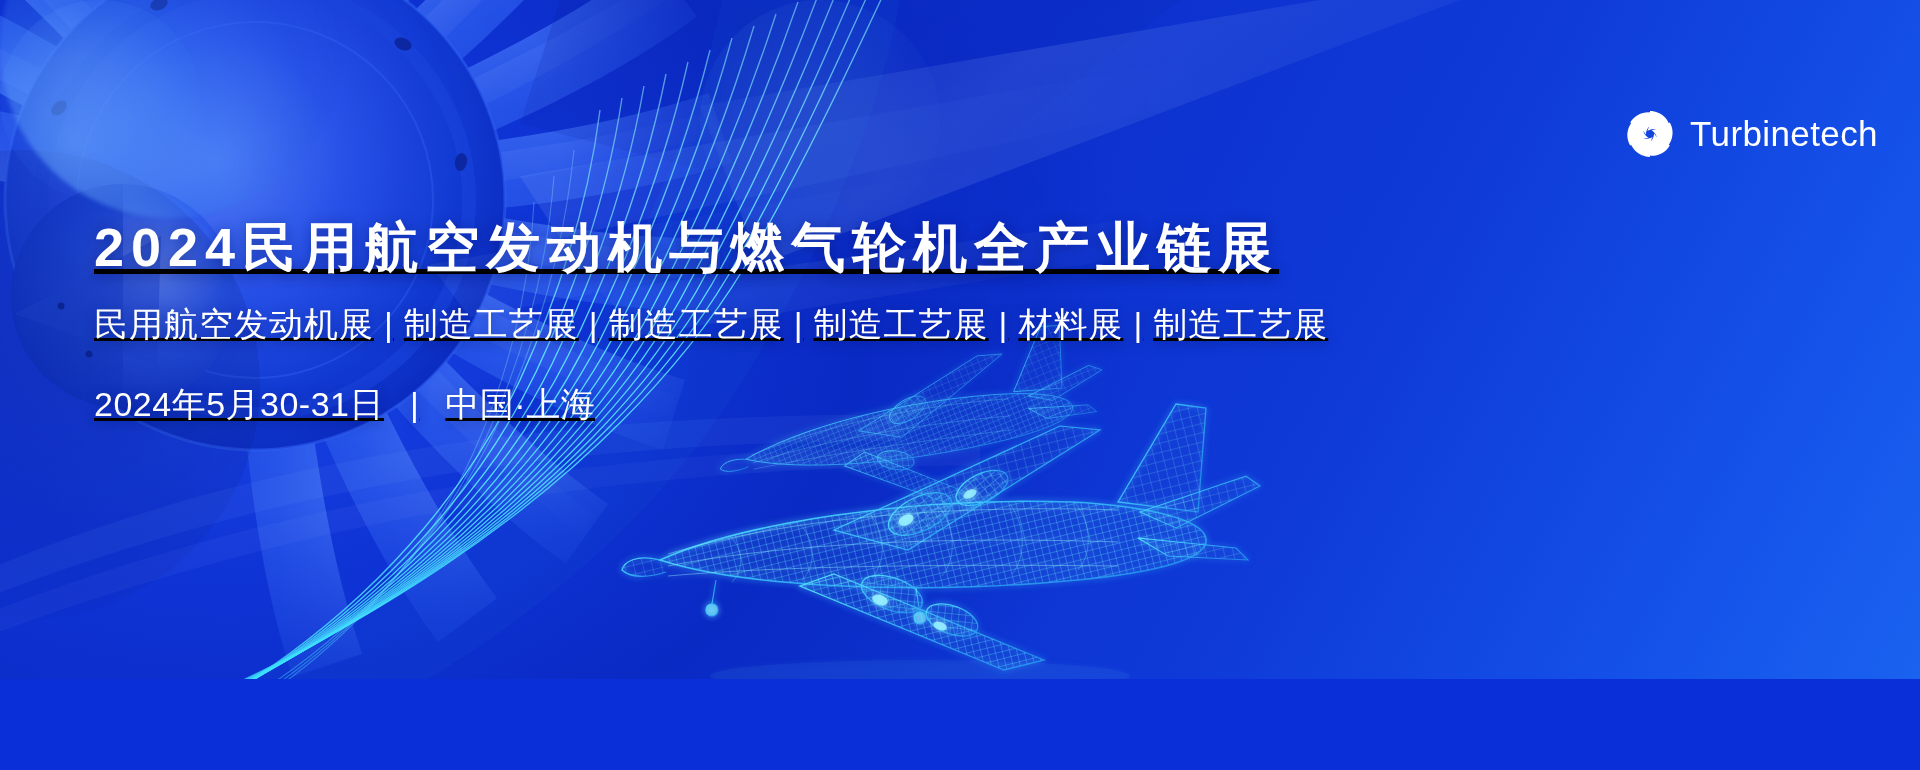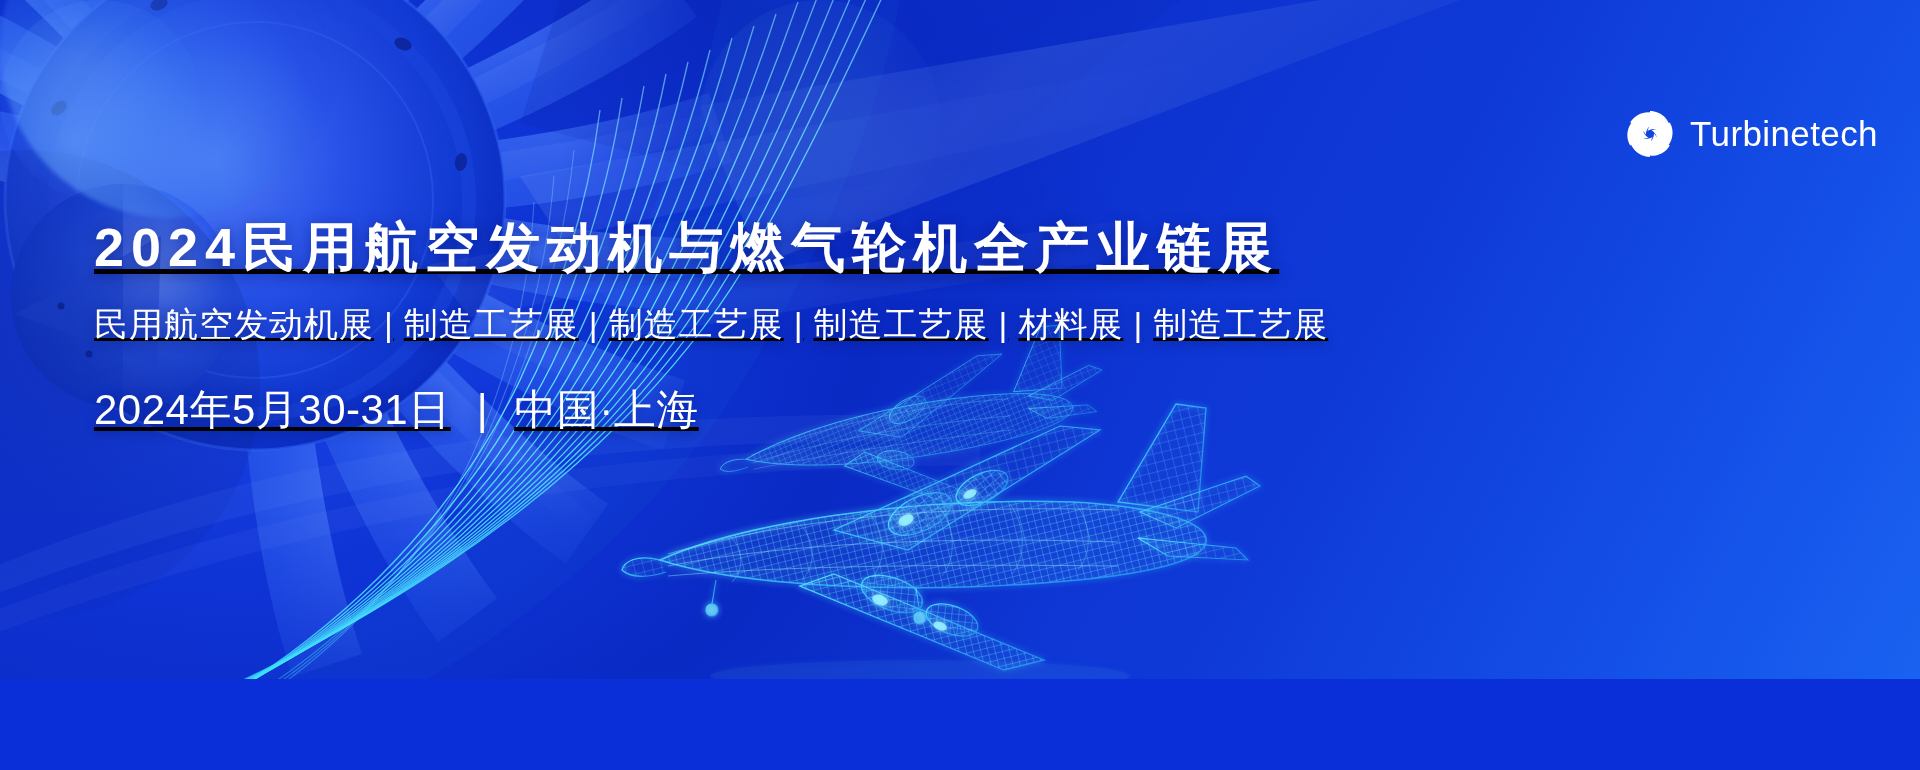--- a/index.html
+++ b/index.html
@@ -121,21 +121,21 @@
     white-space:nowrap;
     text-shadow:0 2px 12px rgba(2,14,90,0.40);
     font-family:"Liberation Sans", sans-serif;
   }
   .subline .sep { padding:0 10px; font-weight:300; }
 
   .meta {
     margin-top:34px;
     display:flex; align-items:center;
     color:#ffffff;
-    font-size:42px;
+    font-size:34px;
     font-weight:400;
     letter-spacing:0.5px;
     white-space:nowrap;
     text-shadow:0 2px 12px rgba(2,14,90,0.40);
     font-family:"Liberation Sans", sans-serif;
   }
   .meta .bar { padding:0 26px; font-weight:300; }
 </style>
 </head>
 <body>

